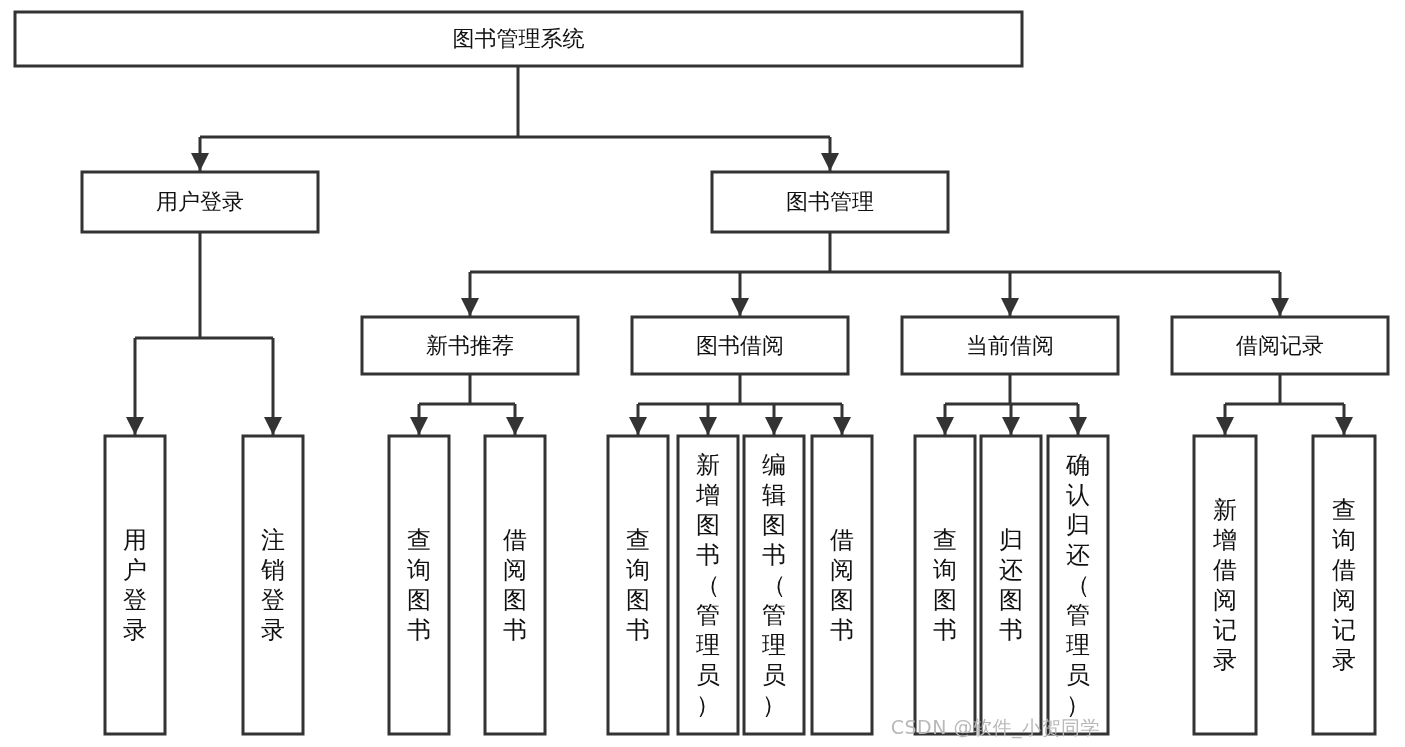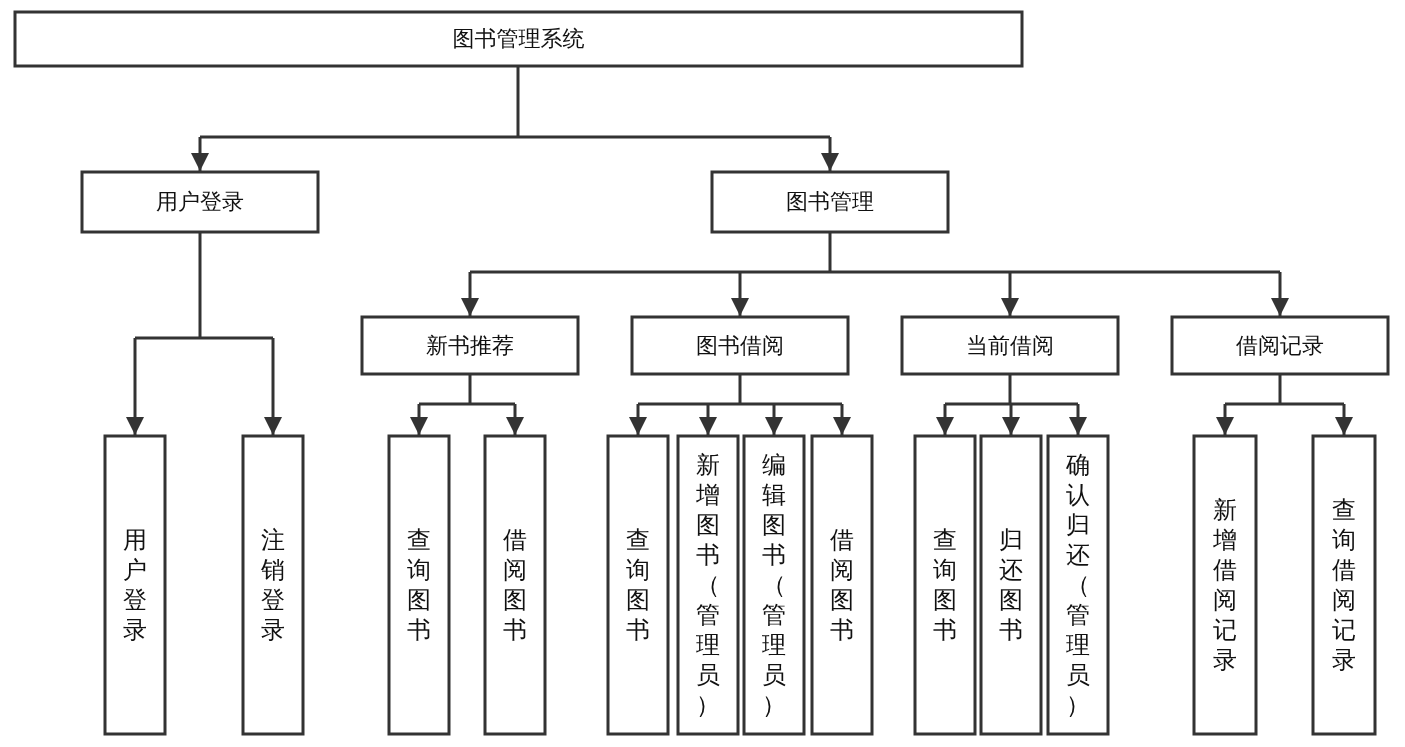--- a/index.html
+++ b/index.html
@@ -214,13 +214,14 @@
         <g>
           <rect x="1194" y="436" width="62" height="298" class="node-rect"></rect>
           <text x="1225" class="node-label-v"><tspan x="1225" y="518">新</tspan><tspan x="1225" y="548">增</tspan><tspan x="1225" y="578">借</tspan><tspan x="1225" y="608">阅</tspan><tspan x="1225" y="638">记</tspan><tspan x="1225" y="668">录</tspan></text>
         </g>
         <g>
           <rect x="1313" y="436" width="62" height="298" class="node-rect"></rect>
           <text x="1344" class="node-label-v"><tspan x="1344" y="518">查</tspan><tspan x="1344" y="548">询</tspan><tspan x="1344" y="578">借</tspan><tspan x="1344" y="608">阅</tspan><tspan x="1344" y="638">记</tspan><tspan x="1344" y="668">录</tspan></text>
         </g>
       </g>
   </svg>
+  <div class="watermark">CSDN @软件_小贺同学</div>
 </div>
 
 </body></html>

